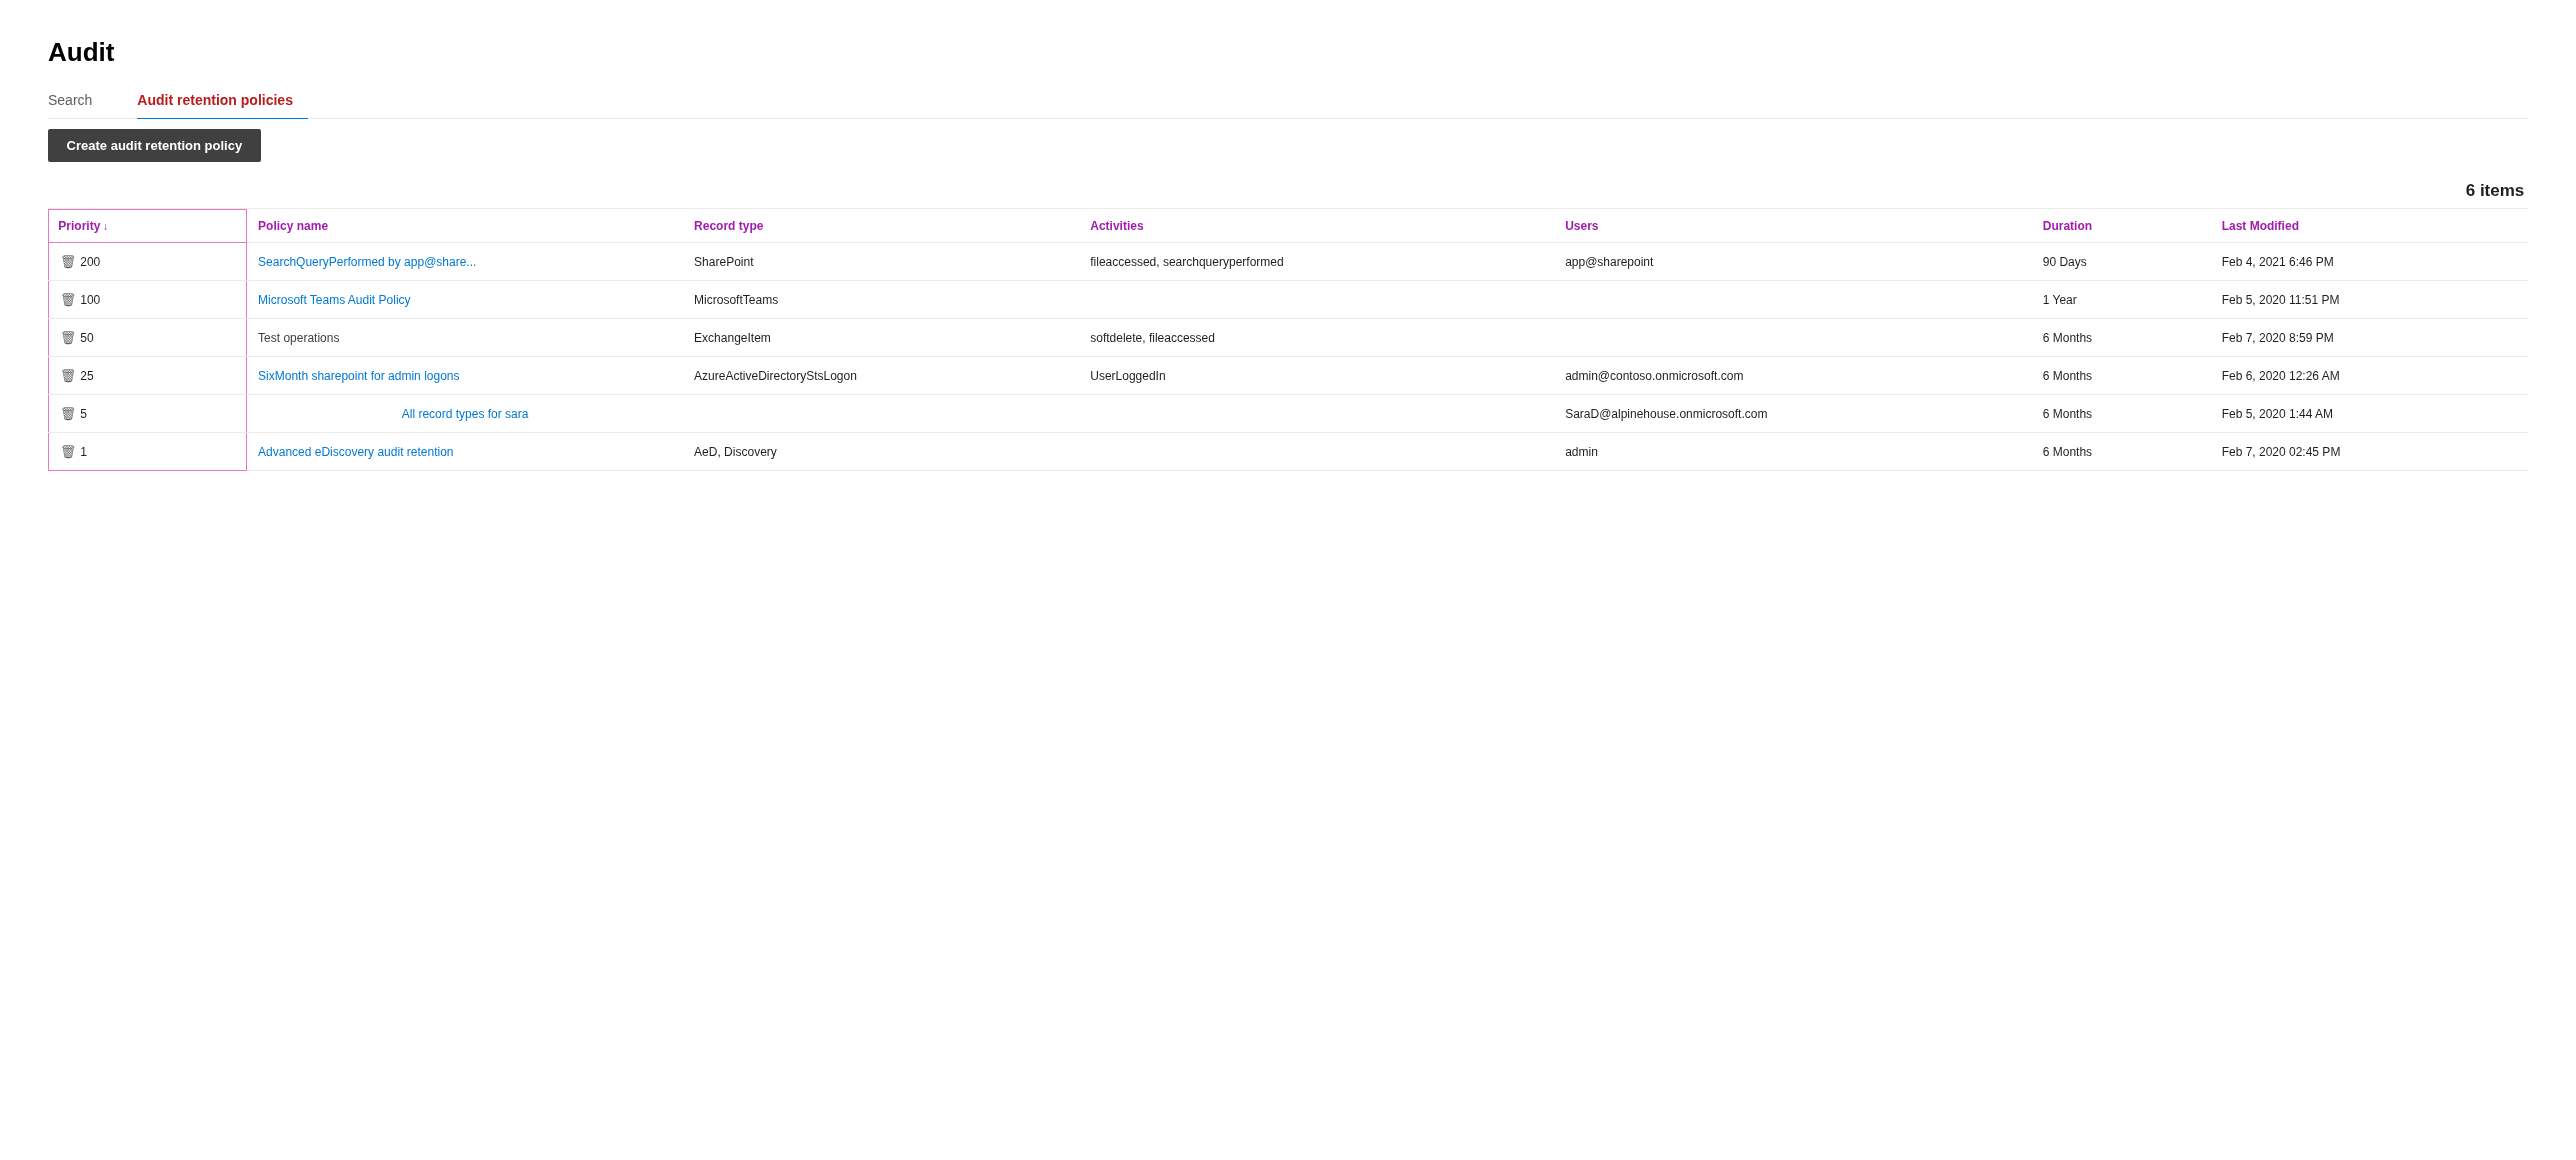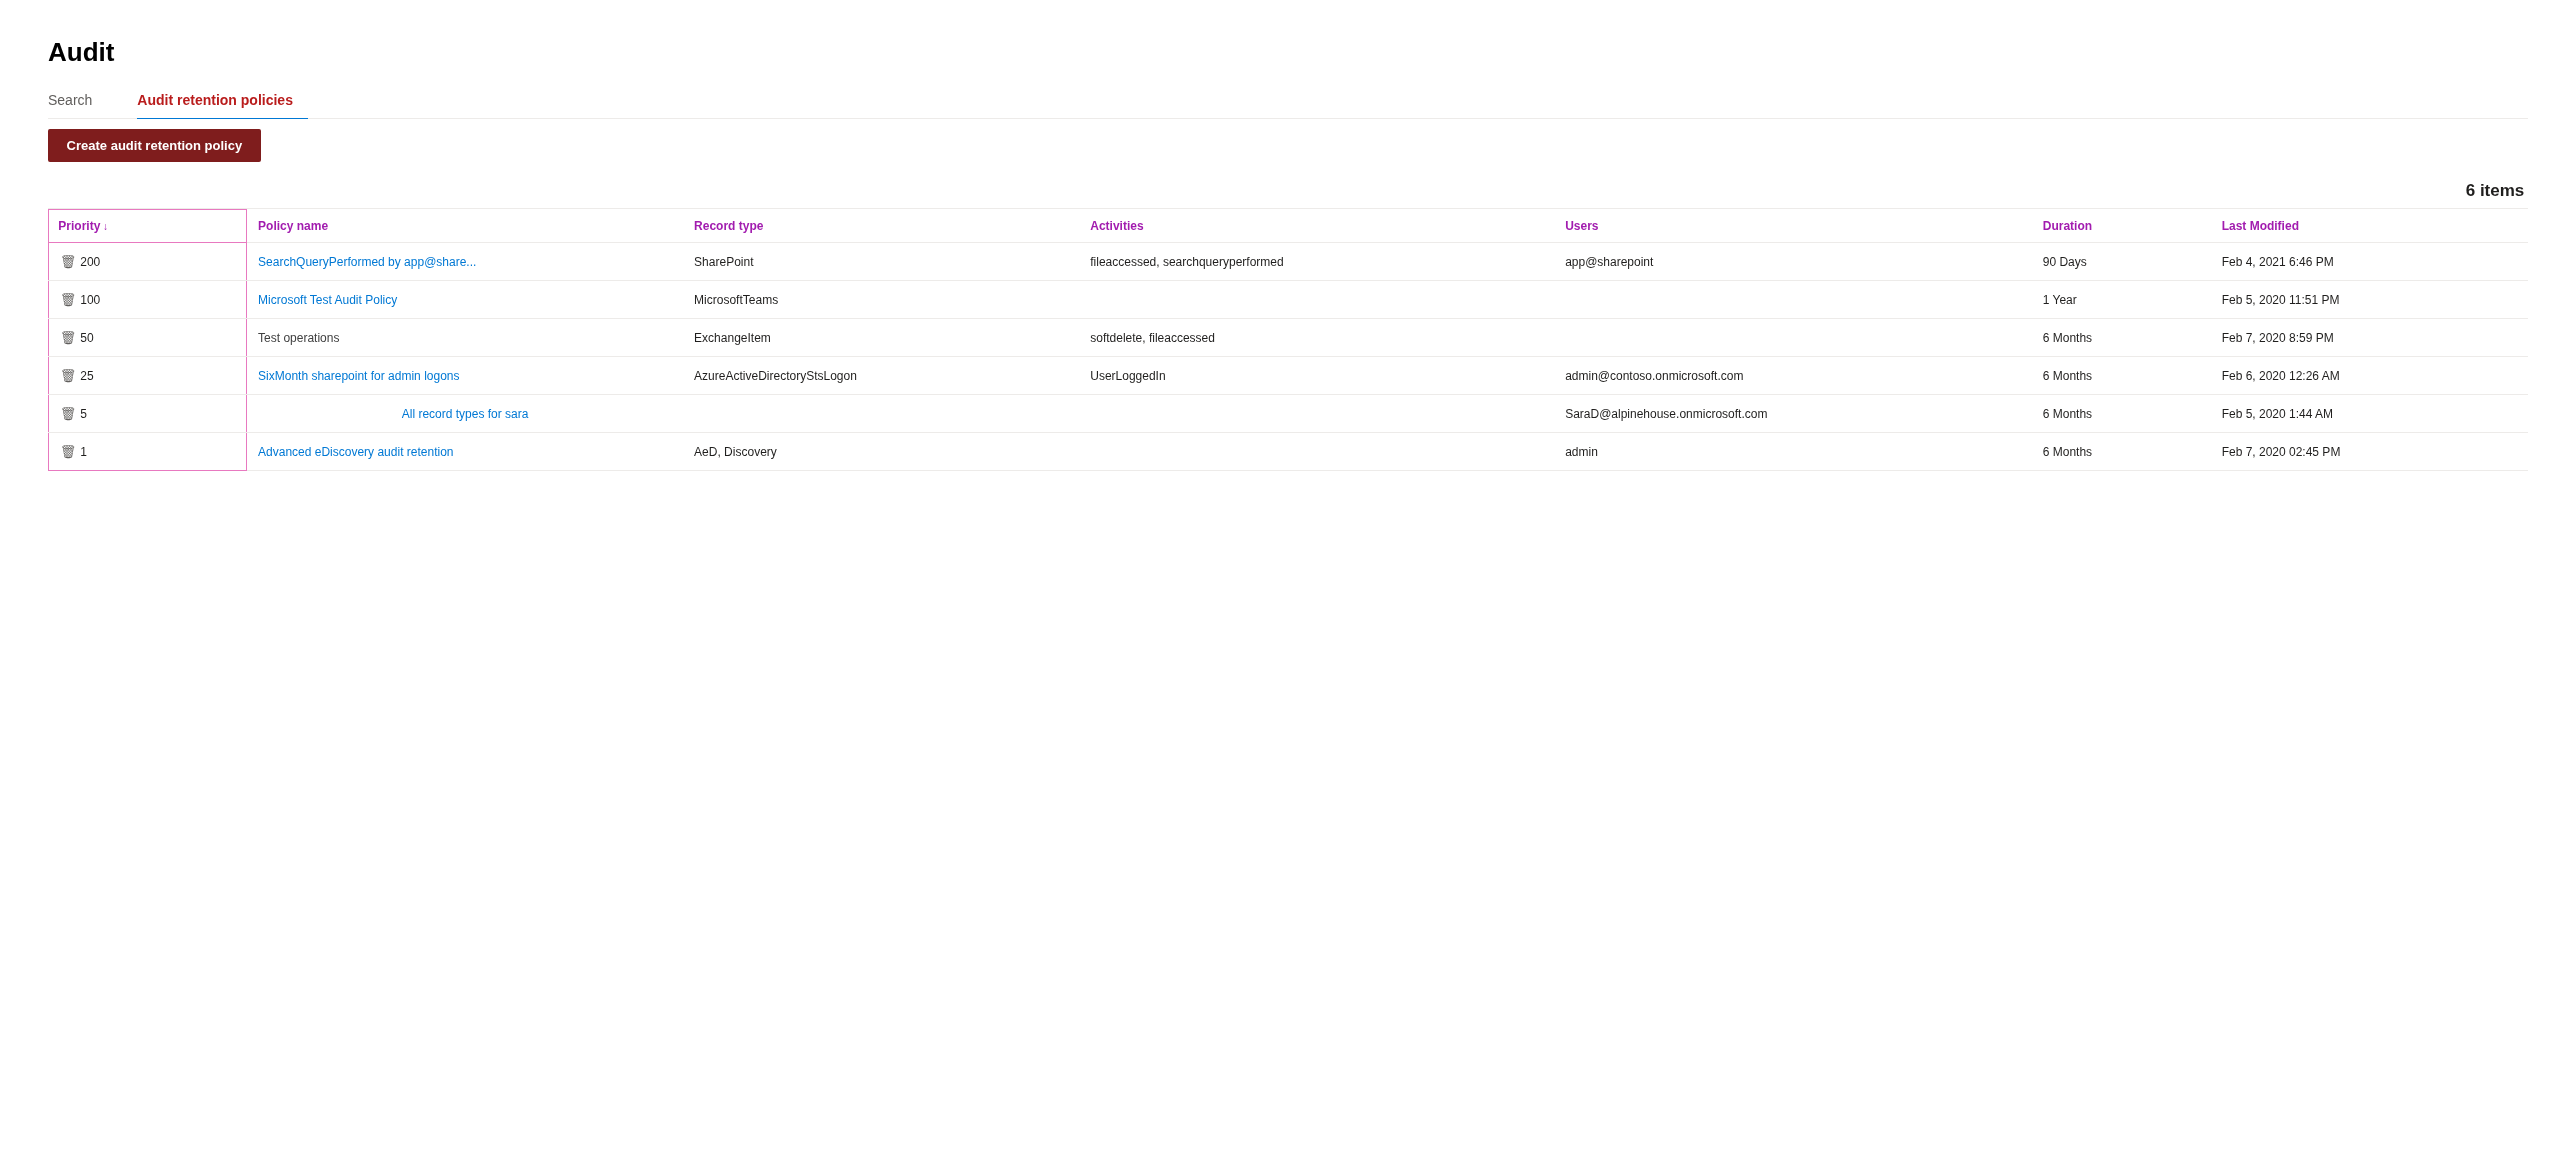--- a/index.html
+++ b/index.html
@@ -45,21 +45,21 @@
       color: #b91c1c;
       font-weight: 600;
       border-bottom: 1.9px solid #0078d4;
     }
 
     .tab:first-child {
       margin-right: 30px;
     }
 
     .create-btn {
-      background-color: #7f1d1d;
+      background-color: #404040;
       color: #ffffff;
       border: none;
       padding: 9.3px 18.6px;
       font-size: 13px;
       font-weight: 600;
       cursor: pointer;
       border-radius: 1.9px;
       margin-bottom: 18.6px;
     }
 
@@ -182,21 +182,21 @@
           <td>90 Days</td>
           <td>Feb 4, 2021 6:46 PM</td>
         </tr>
         <tr>
           <td class="priority-cell">
             <div class="priority-cell-inner">
       <span style="cursor:pointer; color:#605e5c; font-size:13px;">🗑</span>
       <span>100</span>
     </div>
           </td>
-          <td style="cursor: pointer; color: rgb(0, 120, 212);">Microsoft Test Audit Policy</td>
+          <td style="cursor: pointer; color: rgb(0, 120, 212);">Microsoft Teams Audit Policy</td>
           <td>MicrosoftTeams</td>
           <td></td>
           <td></td>
           <td>1 Year</td>
           <td>Feb 5, 2020 11:51 PM</td>
         </tr>
         <tr>
           <td class="priority-cell">
             <div class="priority-cell-inner">
       <span style="cursor:pointer; color:#605e5c; font-size:13px;">🗑</span>

